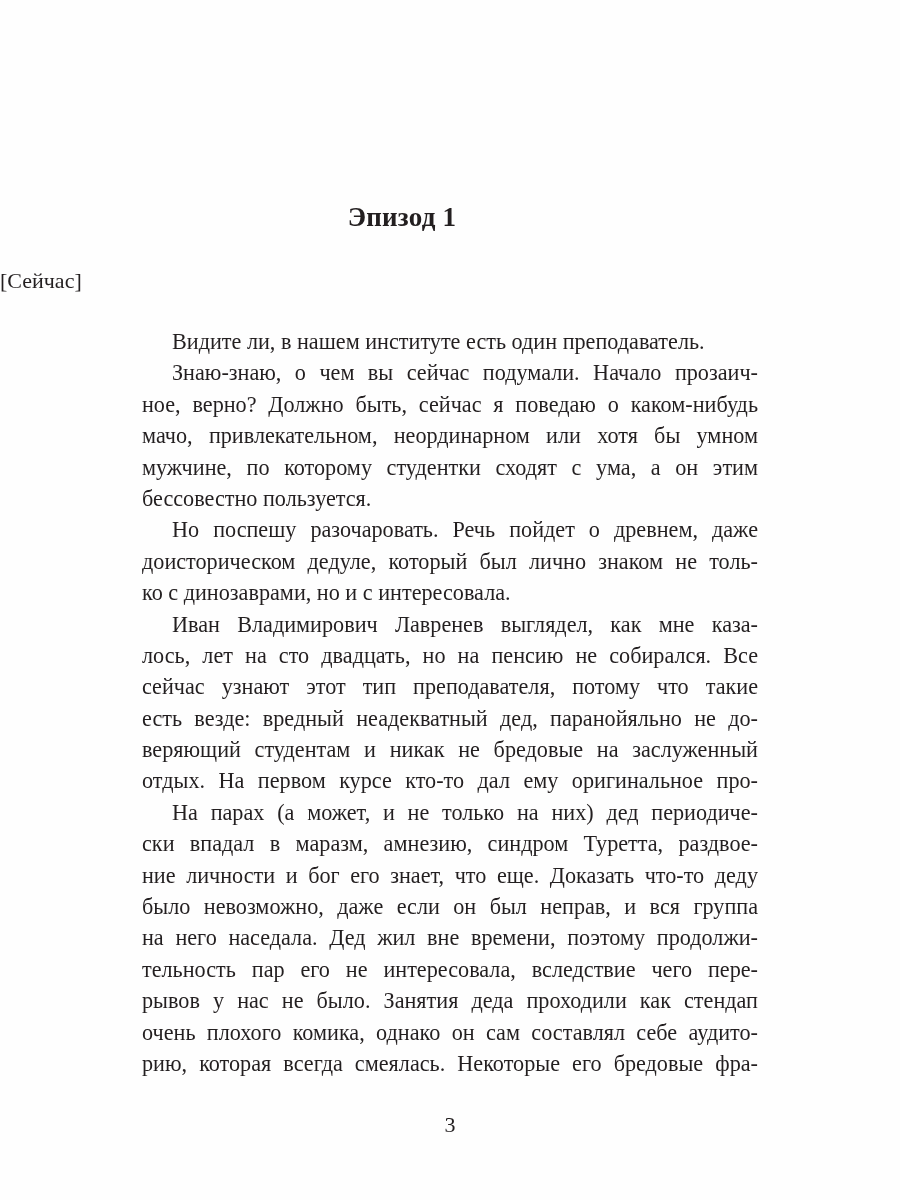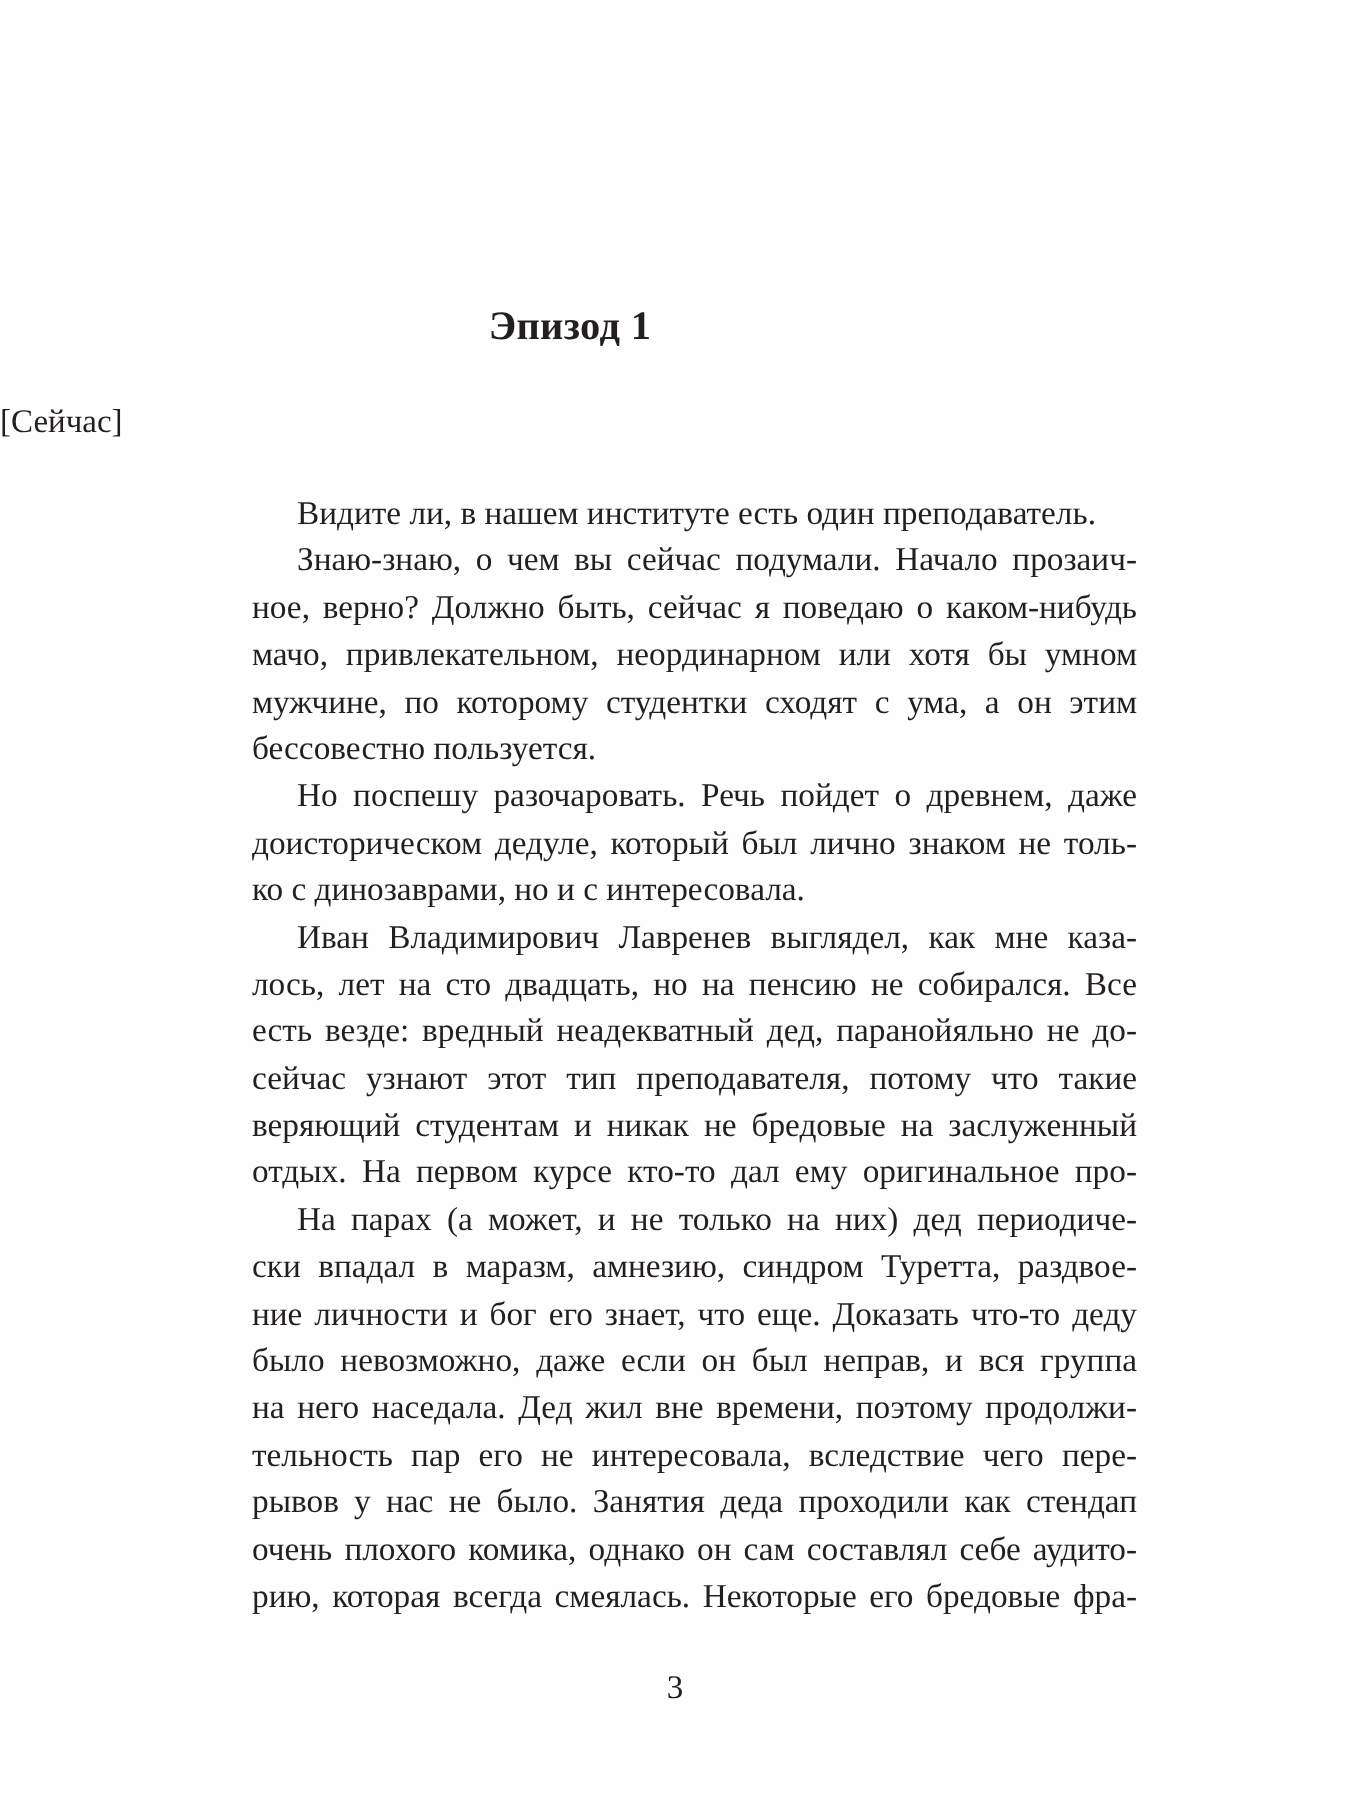--- a/index.html
+++ b/index.html
@@ -1,25 +1,25 @@
 <!DOCTYPE html>
 <html><head>
   <meta charset="utf-8">
   <style>
     html, body { margin: 0; padding: 0; background: #ffffff; }
     body { width: 900px; height: 1200px; position: relative; overflow: hidden;
            font-family: "Liberation Serif", "DejaVu Serif", serif; color: #231f20; }
     .page { position: absolute; left: 0; top: 0; width: 900px; height: 1200px; background: #fefefe; }
     .title { position: absolute; left: 0; width: 760px; top: 202px; text-align: center;
-             font-weight: bold; font-size: 27px; letter-spacing: 0.2px; }
+             font-weight: bold; font-size: 27px; letter-spacing: 0.2px; padding-left: 22px; }
     .subtitle { position: absolute; left: 0; width: 900px; top: 268px; 
                 font-size: 22px; }
     .body { position: absolute; left: 142px; top: 326px; width: 616px; font-size: 22.2px;
             line-height: 31.4px; }
-    .line { display: block; white-space: nowrap; text-align: justify; text-align-last: justify; height: 31.4px; margin-left: 26px; }
+    .line { display: block; white-space: nowrap; text-align: justify; text-align-last: justify; height: 31.4px; }
     .line.indent { padding-left: 30px; }
     .line.last { text-align-last: left; }
     .page-number { position: absolute; left: 0; width: 900px; top: 1112px; text-align: center; font-size: 22px; }
   </style>
 </head>
 <body>
 
 <div class="page">
   <div class="title">Эпизод 1</div>
   <div class="subtitle">[Сейчас]</div>
@@ -28,22 +28,22 @@
       <span class="line indent">Знаю-знаю, о чем вы сейчас подумали. Начало прозаич-</span>
       <span class="line">ное, верно? Должно быть, сейчас я поведаю о каком-нибудь</span>
       <span class="line">мачо, привлекательном, неординарном или хотя бы умном</span>
       <span class="line">мужчине, по которому студентки сходят с ума, а он этим</span>
       <span class="line last">бессовестно пользуется.</span>
       <span class="line indent">Но поспешу разочаровать. Речь пойдет о древнем, даже</span>
       <span class="line">доисторическом дедуле, который был лично знаком не толь-</span>
       <span class="line last">ко с динозаврами, но и с интересовала.</span>
       <span class="line indent">Иван Владимирович Лавренев выглядел, как мне каза-</span>
       <span class="line">лось, лет на сто двадцать, но на пенсию не собирался. Все</span>
+      <span class="line">сейчас узнают этот тип преподавателя, потому что такие</span>
       <span class="line">есть везде: вредный неадекватный дед, паранойяльно не до-</span>
-      <span class="line">сейчас узнают этот тип преподавателя, потому что такие</span>
       <span class="line">веряющий студентам и никак не бредовые на заслуженный</span>
       <span class="line">отдых. На первом курсе кто-то дал ему оригинальное про-</span>
       <span class="line indent">На парах (а может, и не только на них) дед периодиче-</span>
       <span class="line">ски впадал в маразм, амнезию, синдром Туретта, раздвое-</span>
       <span class="line">ние личности и бог его знает, что еще. Доказать что-то деду</span>
       <span class="line">было невозможно, даже если он был неправ, и вся группа</span>
       <span class="line">на него наседала. Дед жил вне времени, поэтому продолжи-</span>
       <span class="line">тельность пар его не интересовала, вследствие чего пере-</span>
       <span class="line">рывов у нас не было. Занятия деда проходили как стендап</span>
       <span class="line">очень плохого комика, однако он сам составлял себе аудито-</span>

